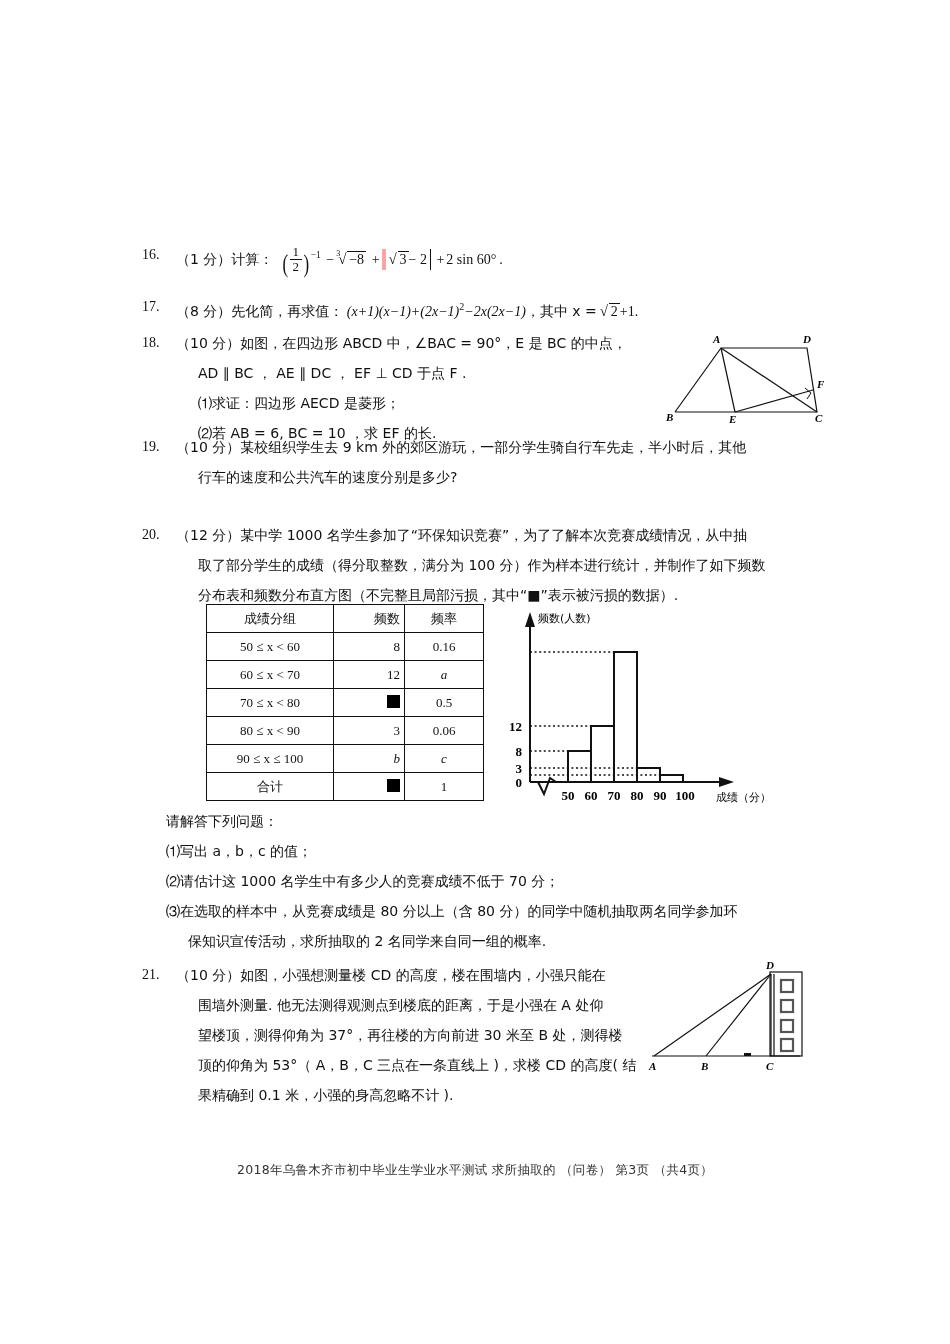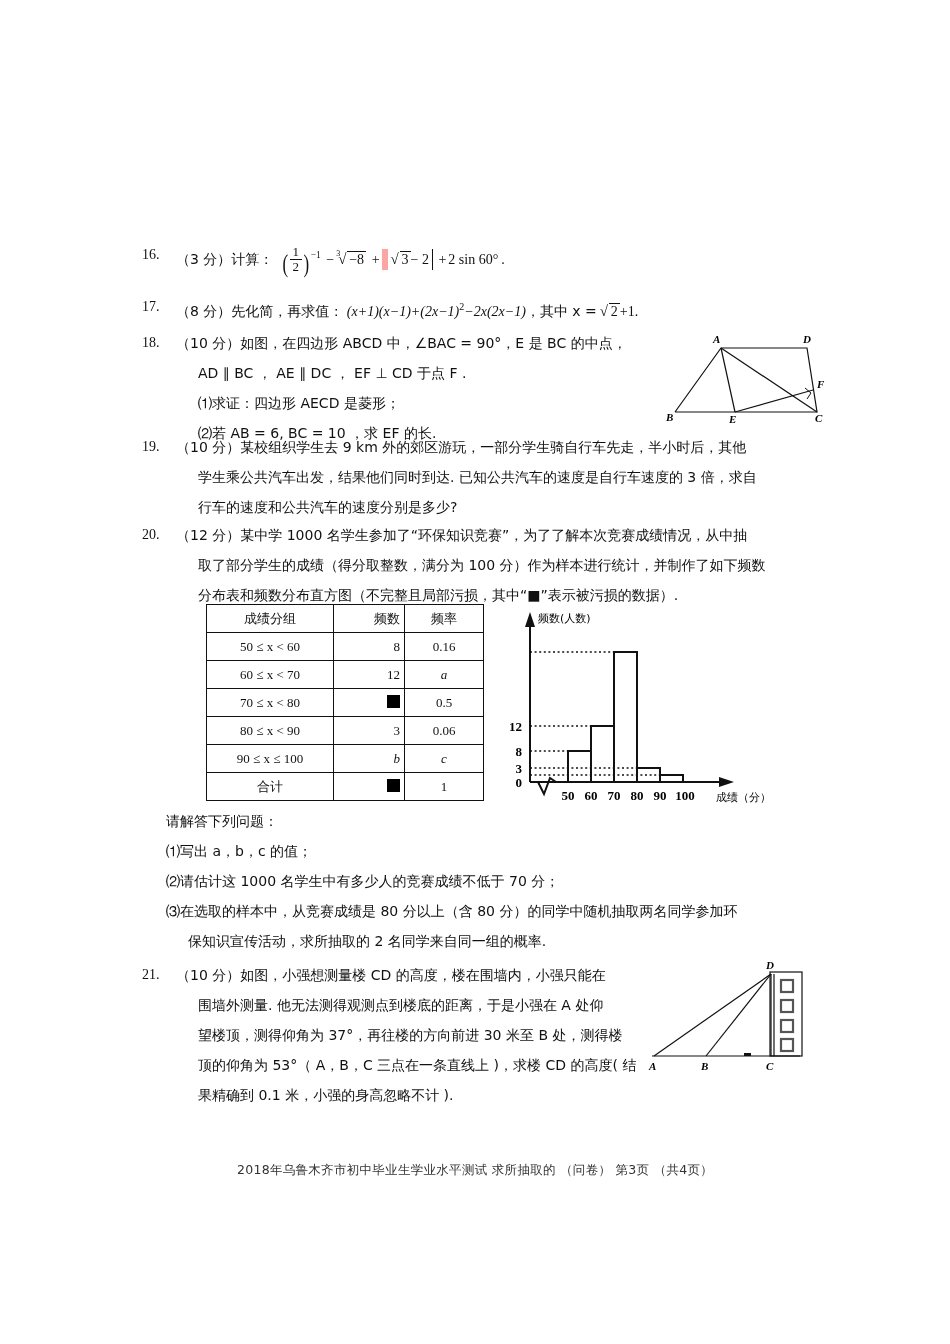--- a/index.html
+++ b/index.html
@@ -40,21 +40,21 @@
   .paren{display:inline-block;font-size:26px;vertical-align:-0.33em;font-family:"Liberation Serif",serif;transform:scaleX(.65);}
   sup.exp{font-size:9.5px;vertical-align:super;}
   sup.exp2{font-size:10px;vertical-align:super;}
   .rad{display:inline-block;position:relative;padding-left:9px;}
   .rad::before{content:"\221A";position:absolute;left:0;top:-1px;font-size:15px;}
   .rad .bar{border-top:1px solid #111;padding:0 2px;display:inline-block;line-height:1.18;}
   .cbrt{display:inline-block;position:relative;padding-left:11px;}
   .cbrt::before{content:"\221A";position:absolute;left:2px;top:-1px;font-size:15px;}
   .cbrt .idx{position:absolute;left:0px;top:-6px;font-size:8px;}
   .cbrt .bar{border-top:1px solid #111;padding:0 2px;display:inline-block;line-height:1.18;}
-  .abs{display:inline-block;border-left:6px solid #fca5a5;border-right:1px solid #111;padding:0 3px;line-height:1.5;}
+  .abs{display:inline-block;border-left:4px solid #fca5a5;border-right:1px solid #111;padding:0 3px;line-height:1.5;}
 
   
   .freq-table{
     position:absolute;left:206px;top:604px;border-collapse:collapse;
     font-size:13px;
   }
   .freq-table td{
     border:1px solid #111;text-align:center;vertical-align:middle;
     height:27px;padding:0 4px;
   }
@@ -80,21 +80,21 @@
 </head>
 <body>
 
 <div class="page">
 
 
   <div class="prob" style="left:142px;top:240px;width:690px;">
     <span class="num mn">16.</span>
     <div class="body">
       <span class="ln">
-        <span class="cn">（3 分）计算：</span><span style="margin-left:4px;">
+        <span class="cn">（1 分）计算：</span><span style="margin-left:4px;">
           <span class="paren">(</span><span class="frac"><span class="nu mn">1</span><span class="de mn">2</span></span><span class="paren">)</span><sup class="exp mn">−1</sup>
           <span class="mn" style="margin:0 2px;">−</span><span class="cbrt"><span class="idx mn">3</span><span class="bar mn">−8</span></span>
           <span class="mn" style="margin:0 2px;">+</span><span class="abs"><span class="rad"><span class="bar mn">3</span></span><span class="mn">− 2</span></span>
           <span class="mn" style="margin:0 2px;">+</span><span class="mn">2 sin 60°</span><span class="mn" style="margin-left:3px;">.</span>
         </span>
       </span>
     </div>
   </div>
 
   <div class="prob" style="left:142px;top:292px;width:700px;">
@@ -133,21 +133,20 @@
       <text x="64" y="97" font-family="Liberation Serif, serif" font-size="11" font-style="italic" font-weight="bold">E</text>
       <text x="150" y="96" font-family="Liberation Serif, serif" font-size="11" font-style="italic" font-weight="bold">C</text>
       <text x="152" y="62" font-family="Liberation Serif, serif" font-size="11" font-style="italic" font-weight="bold">F</text>
     </svg>
   </div>
 
   <div class="prob" style="left:142px;top:432px;width:700px;">
     <span class="num mn">19.</span>
     <div class="body cn">
       <span class="ln">（10 分）某校组织学生去 9 km 外的郊区游玩，一部分学生骑自行车先走，半小时后，其他</span>
-      <span class="ind">学生乘公共汽车出发，结果他们同时到达. 已知公共汽车的速度是自行车速度的 3 倍，求自</span>
       <span class="ind">行车的速度和公共汽车的速度分别是多少?</span>
     </div>
   </div>
 
   <div class="prob" style="left:142px;top:520px;width:700px;">
     <span class="num mn">20.</span>
     <div class="body cn">
       <span class="ln">（12 分）某中学 1000 名学生参加了“环保知识竞赛”，为了了解本次竞赛成绩情况，从中抽</span>
       <span class="ind">取了部分学生的成绩（得分取整数，满分为 100 分）作为样本进行统计，并制作了如下频数</span>
       <span class="ind">分布表和频数分布直方图（不完整且局部污损，其中“■”表示被污损的数据）.</span>

